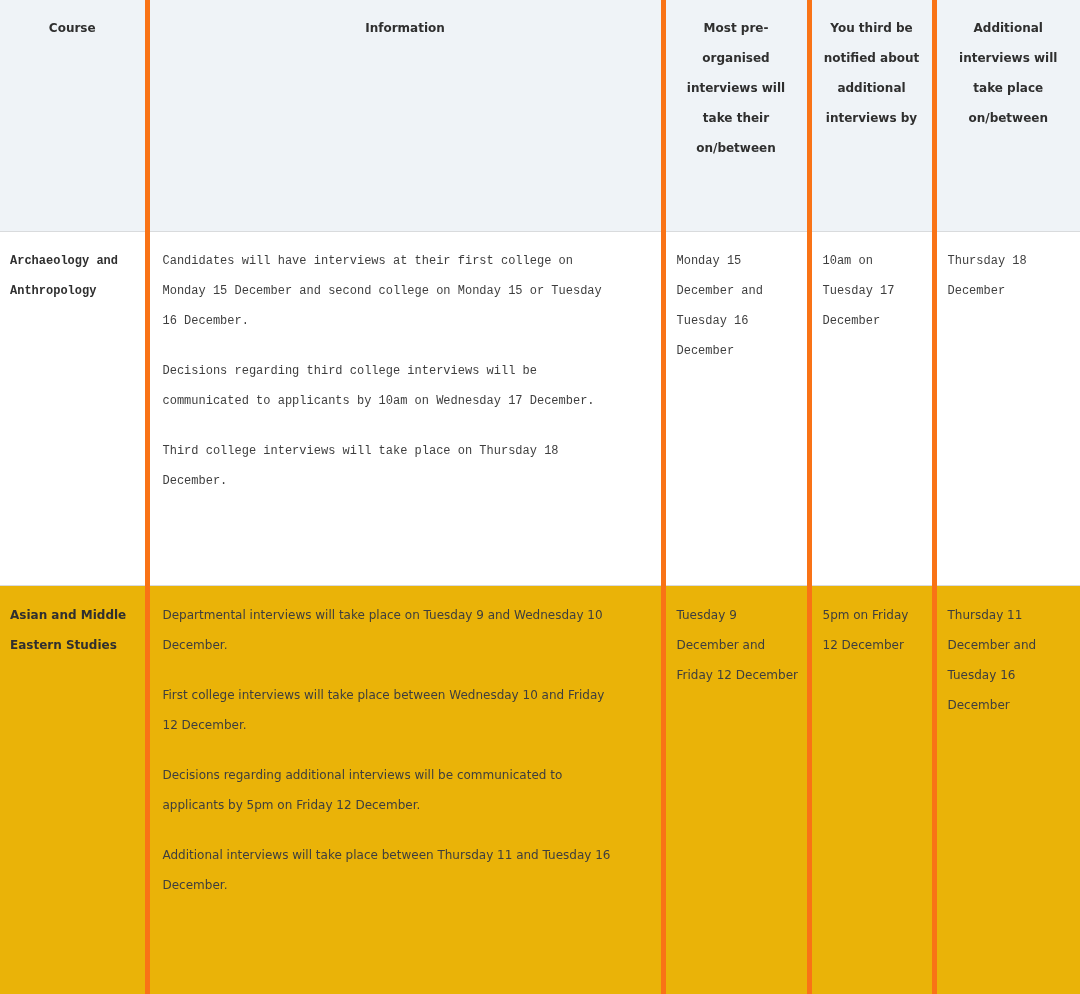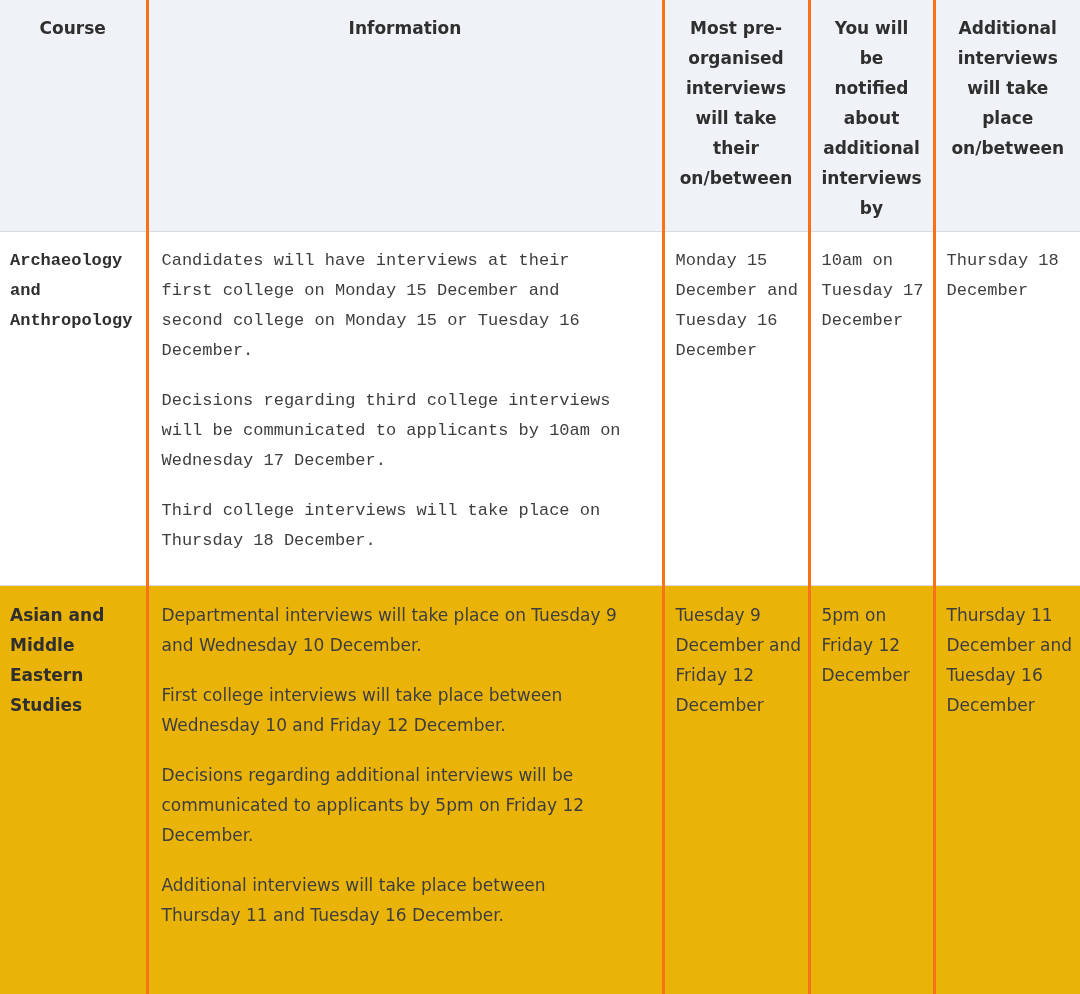--- a/index.html
+++ b/index.html
@@ -20,26 +20,26 @@
   }
 
   col.c-course { width: 147px; }
   col.c-info   { width: 516px; }
   col.c-pre    { width: 146px; }
   col.c-notify { width: 125px; }
   col.c-add    { width: 146px; }
 
   th, td {
     vertical-align: top;
-    font-size: 17px;
+    font-size: 12px;
     line-height: 30px;
     text-align: left;
   }
 
-  th + th, td + td { border-left: 3px solid #f97316; margin-left: 32px; }
+  th + th, td + td { border-left: 5px solid #f97316; margin-left: 32px; }
 
   thead tr { height: 231px; }
   thead th {
     background: #eff3f7;
     color: #2f2f2f;
     font-weight: bold;
     text-align: center;
     padding: 13px 11px 8px 11px;
     border-bottom: 1px solid #d9dbdd;
   }
@@ -78,21 +78,21 @@
       <col class="c-pre">
       <col class="c-notify">
       <col class="c-add">
     </colgroup>
 
     <thead>
       <tr>
         <th>Course</th>
         <th>Information</th>
         <th>Most pre-organised interviews will take their on/between</th>
-        <th>You will be notified about additional interviews by</th>
+        <th>You third be notified about additional interviews by</th>
         <th>Additional interviews will take place on/between</th>
       </tr>
     </thead>
 
     <tbody>
       <tr class="row-a">
         <td class="course">Archaeology and Anthropology</td>
         <td class="info">
           <p>Candidates will have interviews at their first college on Monday 15 December and second college on Monday 15 or Tuesday 16 December.</p>
           <p>Decisions regarding third college interviews will be communicated to applicants by 10am on Wednesday 17 December.</p>

